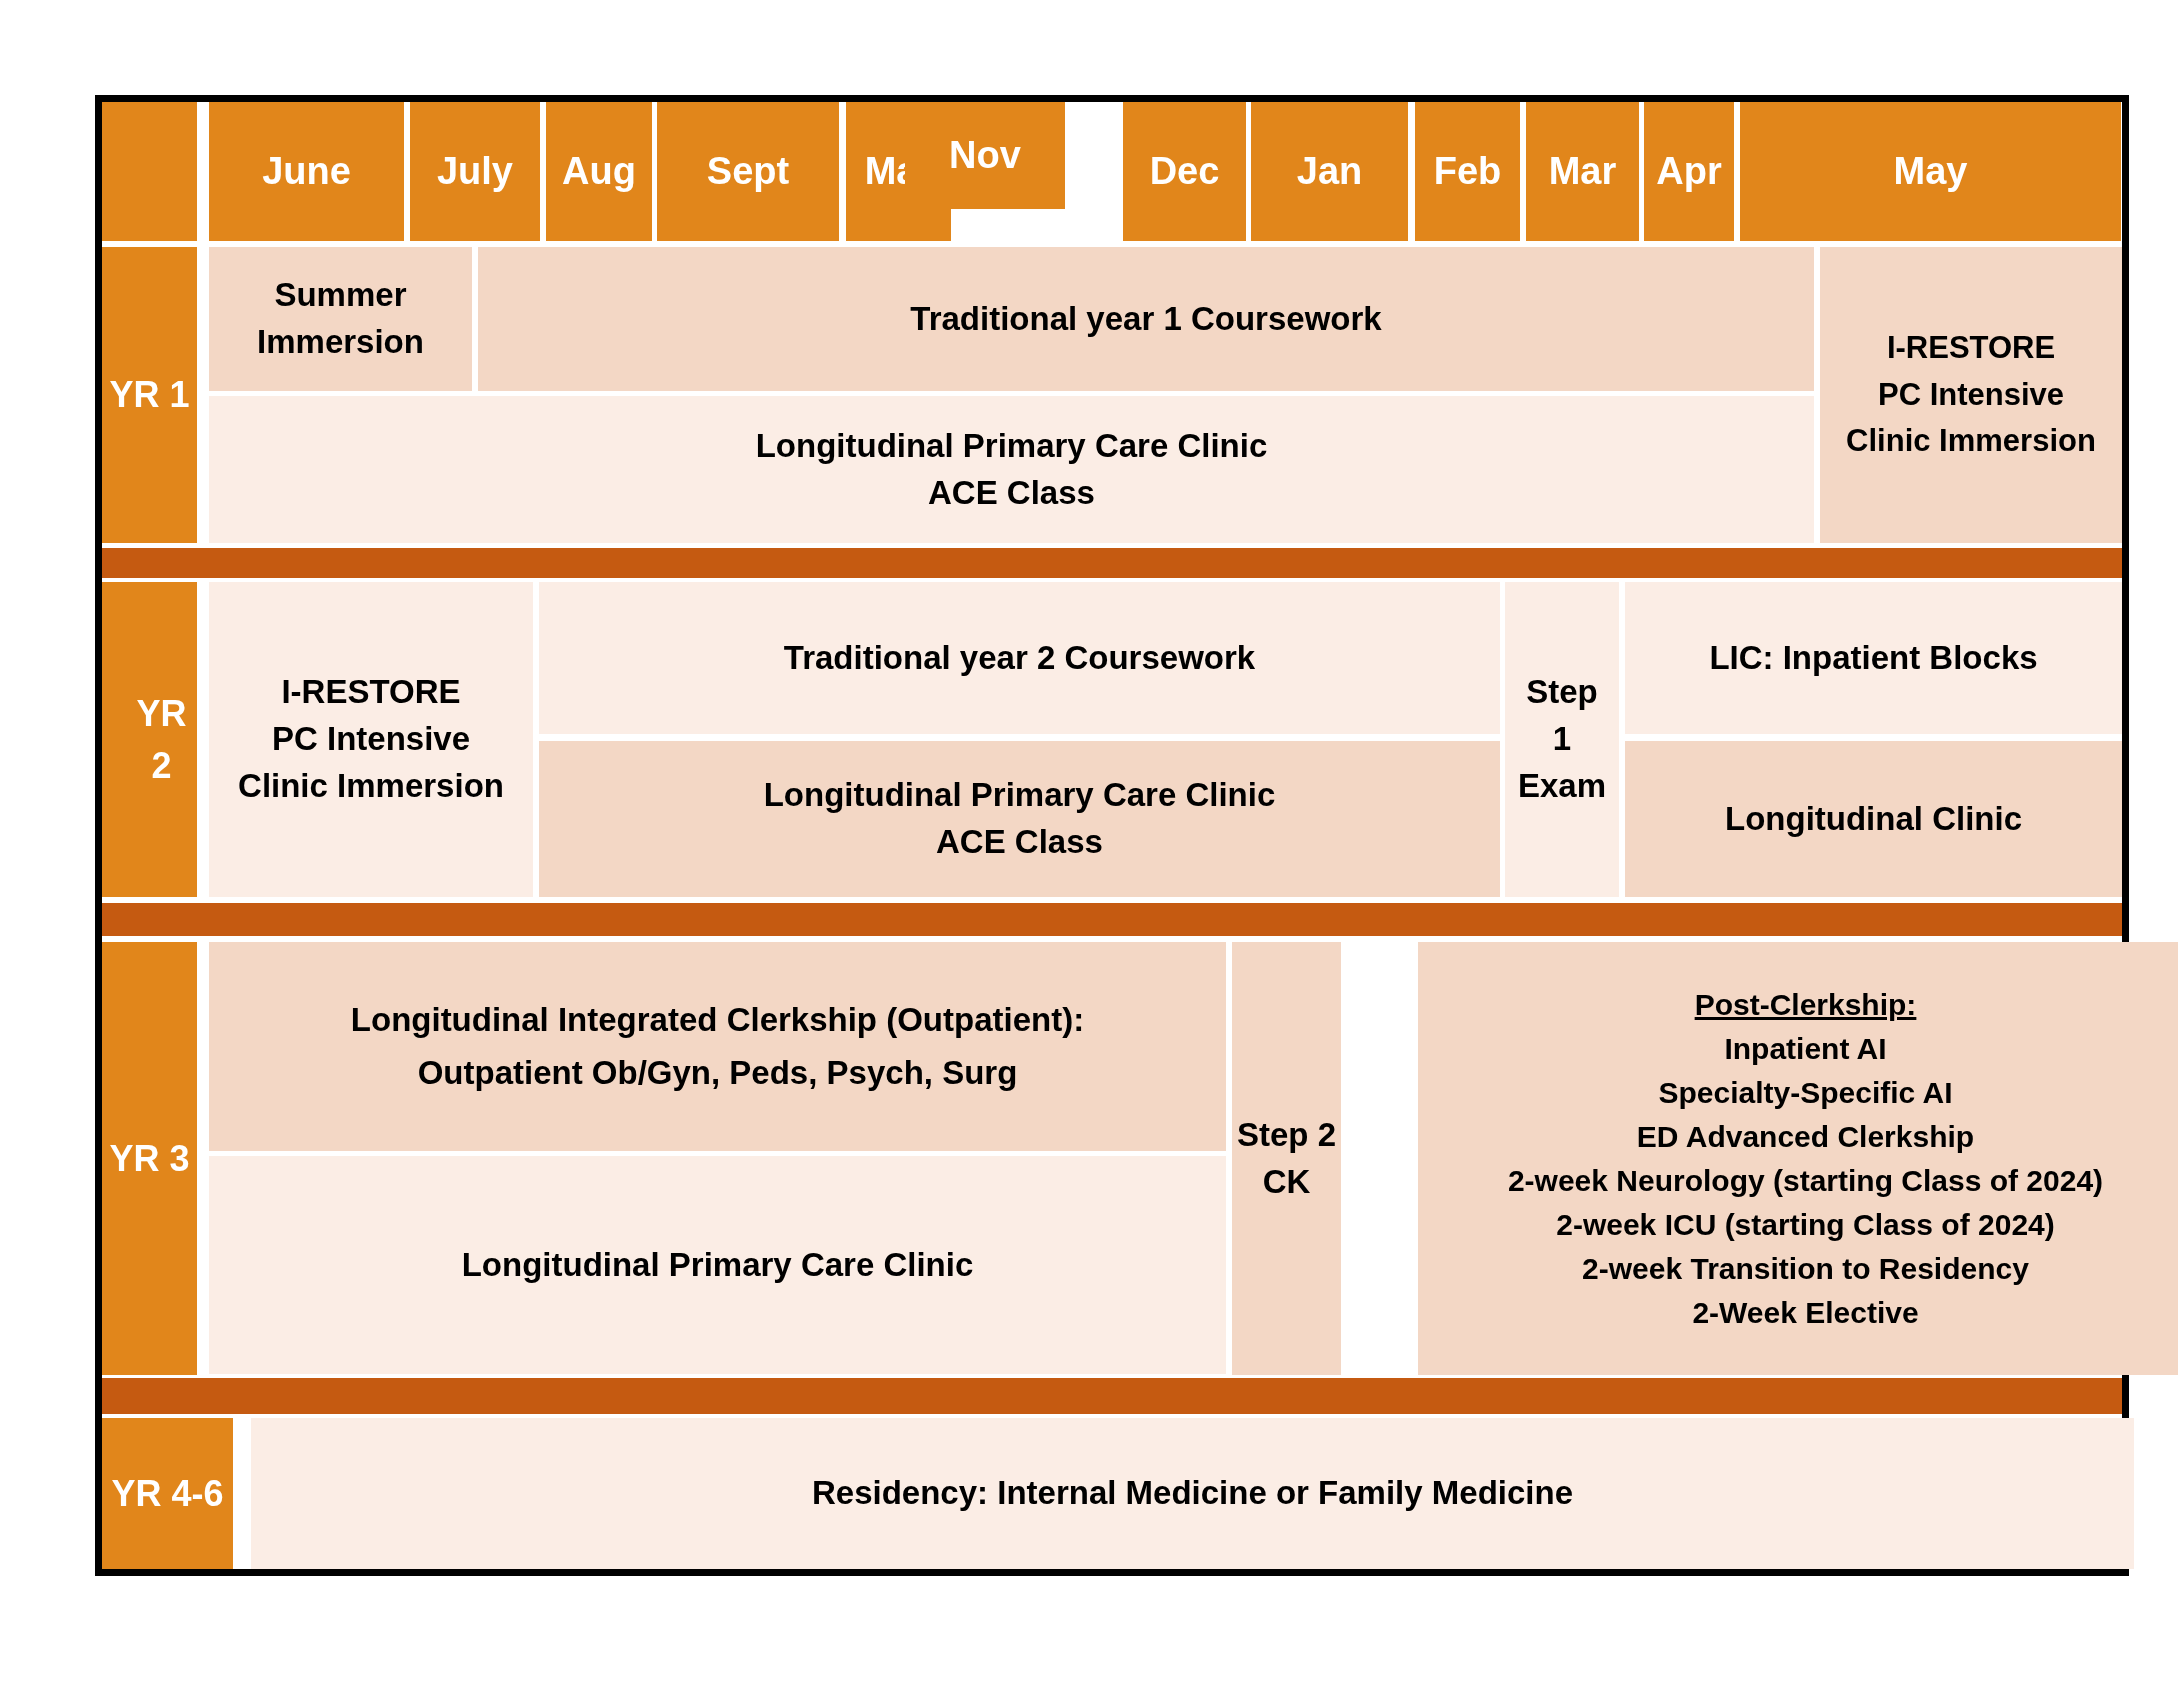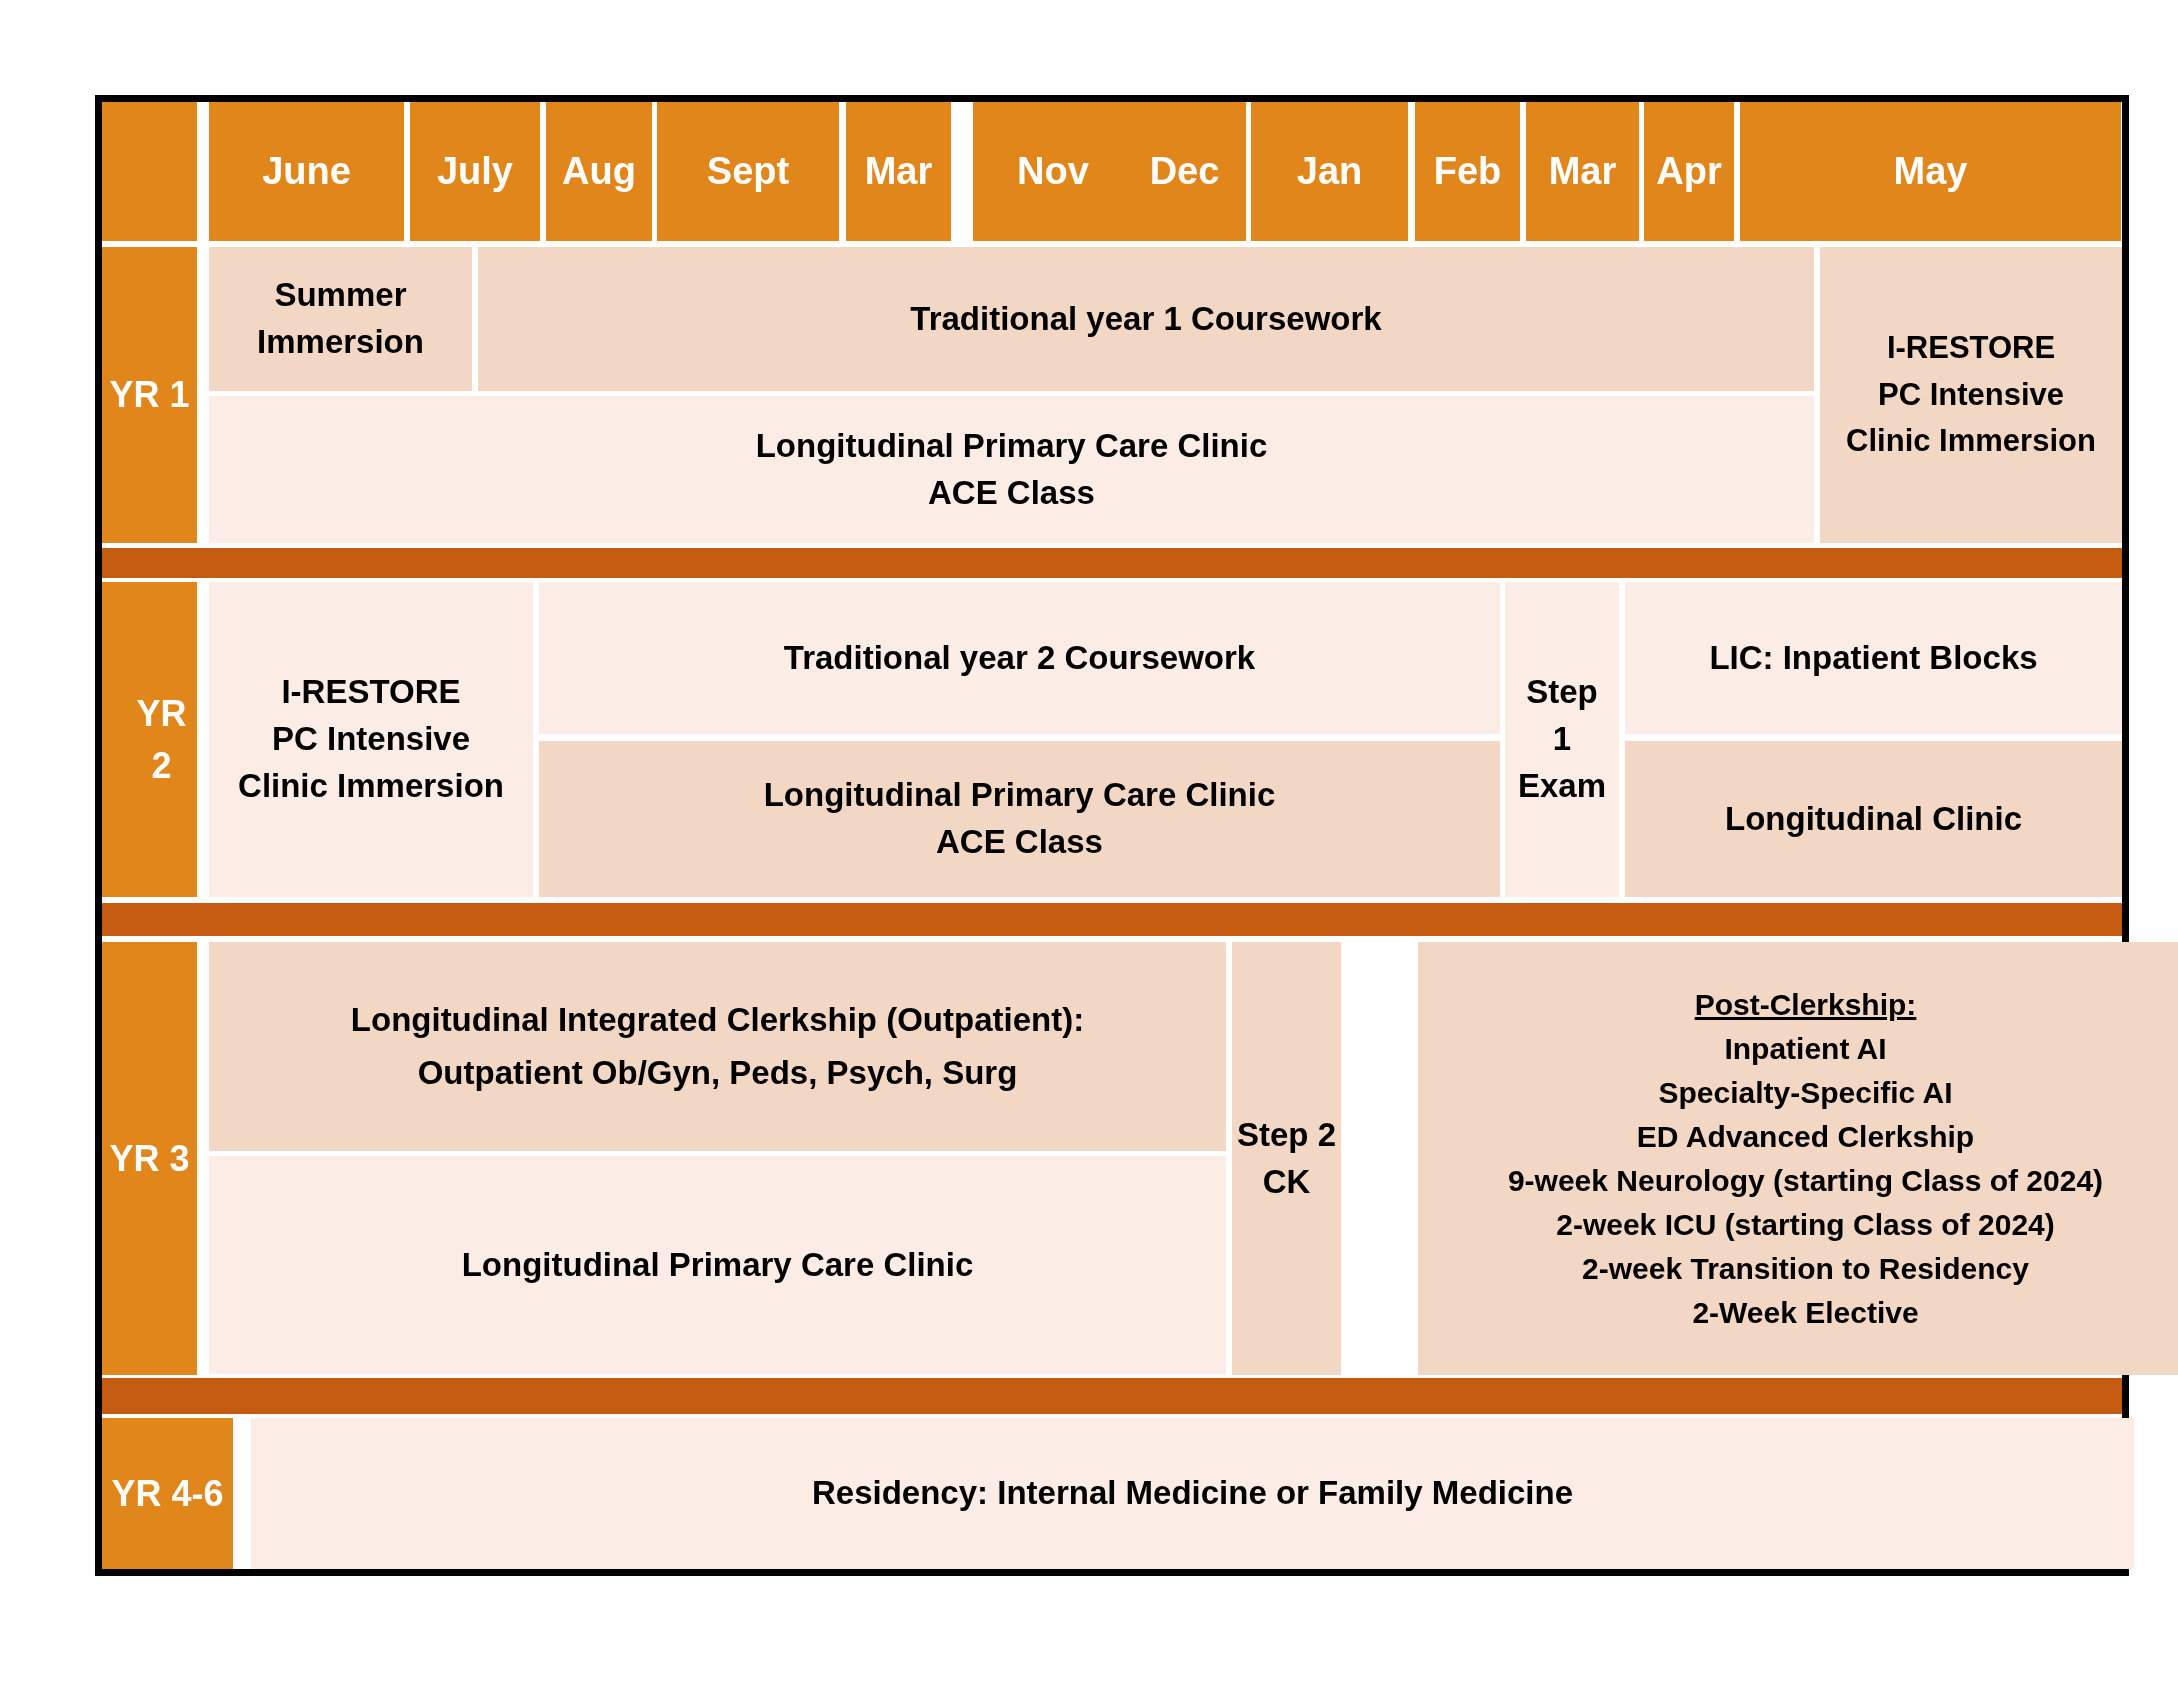--- a/index.html
+++ b/index.html
@@ -38,21 +38,21 @@
 
 <div class="page">
   <div class="tbl">
 
     <div class="cell hdr" style="left:0px;top:0px;width:95px;height:139px;"></div>
     <div class="cell hdr" style="left:107px;top:0px;width:195px;height:139px;">June</div>
     <div class="cell hdr" style="left:308px;top:0px;width:130px;height:139px;">July</div>
     <div class="cell hdr" style="left:444px;top:0px;width:106px;height:139px;">Aug</div>
     <div class="cell hdr" style="left:555px;top:0px;width:182px;height:139px;">Sept</div>
     <div class="cell hdr" style="left:744px;top:0px;width:105px;height:139px;">Mar</div>
-    <div class="cell hdr" style="left:871px;top:0px;width:160px;height:139px;">Nov</div>
+    <div class="cell hdr" style="left:803px;top:0px;width:160px;height:107px;">Nov</div>
     <div class="cell hdr" style="left:1021px;top:0px;width:123px;height:139px;">Dec</div>
     <div class="cell hdr" style="left:1149px;top:0px;width:157px;height:139px;">Jan</div>
     <div class="cell hdr" style="left:1313px;top:0px;width:105px;height:139px;">Feb</div>
     <div class="cell hdr" style="left:1424px;top:0px;width:113px;height:139px;">Mar</div>
     <div class="cell hdr" style="left:1542px;top:0px;width:90px;height:139px;">Apr</div>
     <div class="cell hdr" style="left:1638px;top:0px;width:381px;height:139px;">May</div>
 
     <div class="cell yrlab" style="left:0px;top:145px;width:95px;height:296px;">YR 1</div>
     <div class="cell dark t33" style="left:107px;top:145px;width:263px;height:144px;">Summer
 Immersion</div>
@@ -83,21 +83,21 @@
     <div class="cell dark t33" style="left:107px;top:840px;width:1017px;height:209px;line-height:1.6;">Longitudinal Integrated Clerkship (Outpatient):
 Outpatient Ob/Gyn, Peds, Psych, Surg</div>
     <div class="cell light t33" style="left:107px;top:1054px;width:1017px;height:218px;">Longitudinal Primary Care Clinic</div>
     <div class="cell dark t33" style="left:1130px;top:840px;width:109px;height:433px;">Step 2
 CK</div>
     <div class="cell dark post" style="left:1316px;top:840px;width:775px;height:433px;">
       <div class="pc-title">Post-Clerkship:</div>
       <div class="pc-item">Inpatient AI</div>
       <div class="pc-item">Specialty-Specific AI</div>
       <div class="pc-item">ED Advanced Clerkship</div>
-      <div class="pc-item">9-week Neurology (starting Class of 2024)</div>
+      <div class="pc-item">2-week Neurology (starting Class of 2024)</div>
       <div class="pc-item">2-week ICU (starting Class of 2024)</div>
       <div class="pc-item">2-week Transition to Residency</div>
       <div class="pc-item">2-Week Elective</div>
     </div>
 
     <div class="divider" style="left:0px;top:1276px;width:2020px;height:36px;"></div>
 
     <div class="cell yrlab" style="left:0px;top:1316px;width:131px;height:151px;">YR 4-6</div>
     <div class="cell light t33" style="left:137px;top:1316px;width:1883px;height:151px;margin-left:12px;">Residency: Internal Medicine or Family Medicine</div>
 

